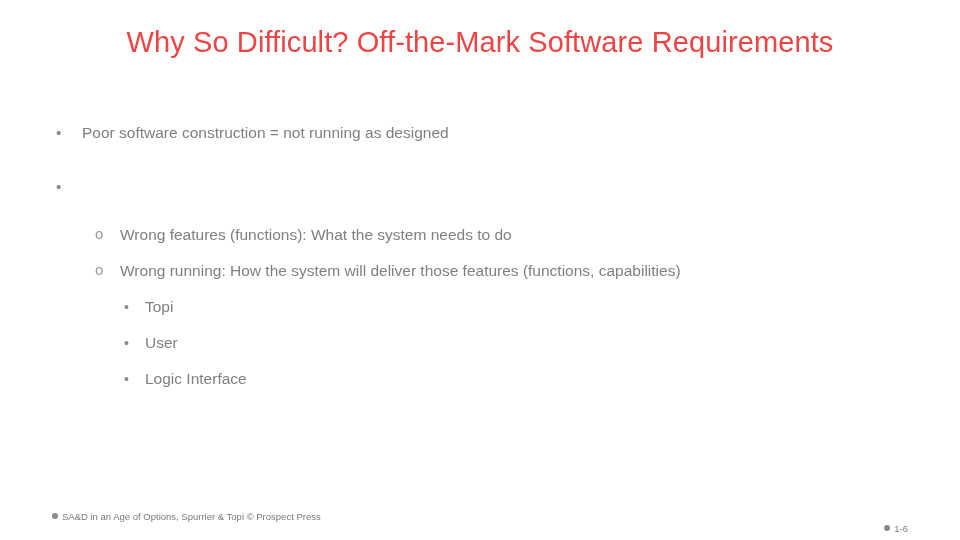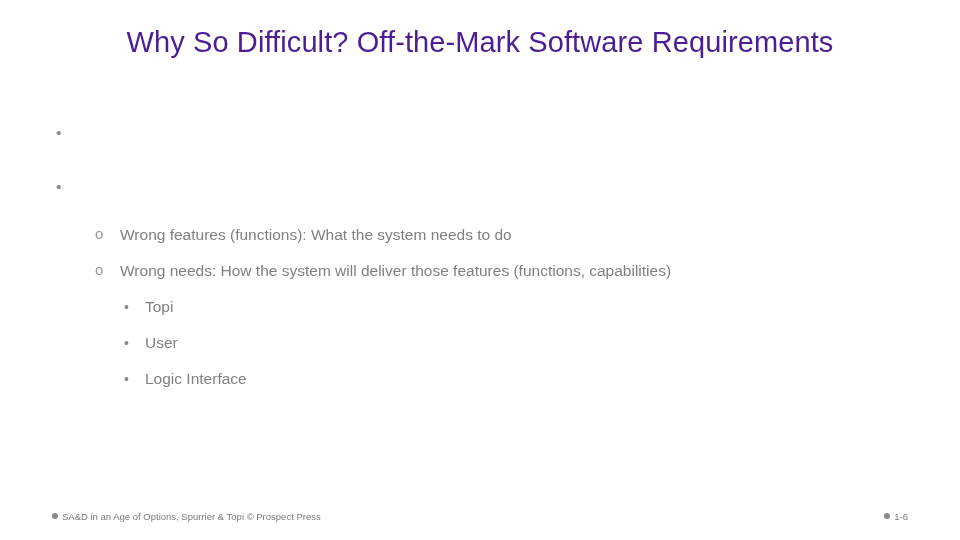--- a/index.html
+++ b/index.html
@@ -21,21 +21,21 @@
     box-sizing: border-box;
   }
 
   
   .slide-title {
     position: absolute;
     left: 60px;
     top: 4px;
     width: 840px;
     text-align: center;
-    color: #4c1d95;
+    color: #ef4444;
     font-size: 29px;
     font-weight: normal;
     line-height: 39px;
     letter-spacing: 0.1px;
   }
 
   
   .body-area {
     position: absolute;
     left: 0;
@@ -115,21 +115,21 @@
     left: 52px;
     top: 0;
     color: #7a7a7a;
     font-size: 9.5px;
     line-height: 14px;
     white-space: nowrap;
   }
   .footer-right {
     position: absolute;
     right: 52px;
-    top: 0;
+    top: 12px;
     color: #7a7a7a;
     font-size: 9.5px;
     line-height: 14px;
     white-space: nowrap;
   }
   .footer-dot {
     display: inline-block;
     width: 6px;
     height: 6px;
     border-radius: 50%;
@@ -142,36 +142,37 @@
 <body>
 
 <div class="slide">
 
   <h1 class="slide-title">Why So Difficult? Off-the-Mark Software Requirements</h1>
 
   <div class="body-area">
 
     <div class="bullet-row lvl1">
       <span class="marker">•</span>
+      <span class="bullet-text">Poor software construction = not running as designed</span>
     </div>
 
     <div class="bullet-row lvl1">
       <span class="marker">•</span>
     </div>
 
     <div class="spacer-lvl1-lvl2"></div>
 
     <div class="bullet-row lvl2">
       <span class="marker">o</span>
       <span class="bullet-text"><span>Wrong features (functions): </span><span class="emph">What</span><span> the system needs to do</span></span>
     </div>
 
     <div class="bullet-row lvl2">
       <span class="marker">o</span>
-      <span class="bullet-text"><span>Wrong needs: </span><span class="emph">How</span><span> the system will deliver those features (functions, capabilities)</span></span>
+      <span class="bullet-text"><span>Wrong running: </span><span class="emph">How</span><span> the system will deliver those features (functions, capabilities)</span></span>
     </div>
 
     <div class="bullet-row lvl3">
       <span class="marker">•</span>
       <span class="bullet-text">Topi</span>
     </div>
 
     <div class="bullet-row lvl3">
       <span class="marker">•</span>
       <span class="bullet-text">User</span>

